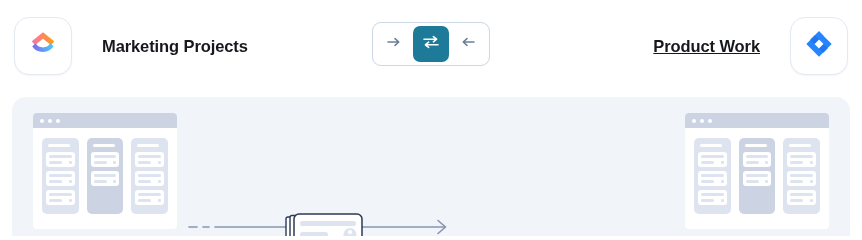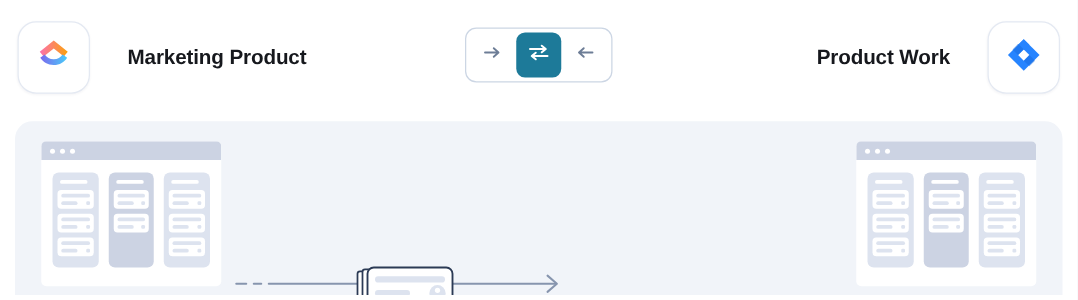--- a/index.html
+++ b/index.html
@@ -55,21 +55,21 @@
   }
 
   .app-title {
     font-size: 16.5px;
     font-weight: bold;
     color: #16181d;
     letter-spacing: -0.1px;
     white-space: nowrap;
   }
   .left-group .app-title { margin-left: 30px; }
-  .right-group .app-title { margin-right: 30px; }
+  .right-group .app-title { margin-right: 30px; text-decoration: underline; }
 
   
   .direction-toggle {
     position: absolute;
     left: 372px;
     top: 22px;
     width: 118px;
     height: 44px;
     border: 1px solid #ccd6e4;
     border-radius: 9px;
@@ -220,21 +220,21 @@
               <stop offset="100%" stop-color="#49ccf9"></stop>
             </linearGradient>
           </defs>
           <path d="M3.8 12.3 L15 3.3 L26.2 12.3 L23.1 16.2 L15 9.7 L6.9 16.2 Z" fill="url(#cuTop)"></path>
           <path d="M4.2 17.2 L7.7 14.6 C9.6 17.2 11.7 18.4 15 18.4
                    C18.3 18.4 20.3 17.2 22.1 14.6 L25.7 17.1
                    C23.2 20.8 20 22.9 15 22.9 C10 22.9 6.7 20.8 4.2 17.2 Z" fill="url(#cuBot)"></path>
         </svg>
       </span>
     </div>
-    <div class="app-title">Marketing Product</div>
+    <div class="app-title">Marketing Projects</div>
   </div>
 
   <div class="direction-toggle">
     <div class="seg-btn">
       <span>
         <svg width="16" height="14" viewBox="0 0 16 14">
           <path d="M2 7 H12.5 M9 3.6 L12.8 7 L9 10.4" fill="none" stroke="#6d7d96" stroke-width="1.5" stroke-linecap="round" stroke-linejoin="round"></path>
         </svg>
       </span>
     </div>

